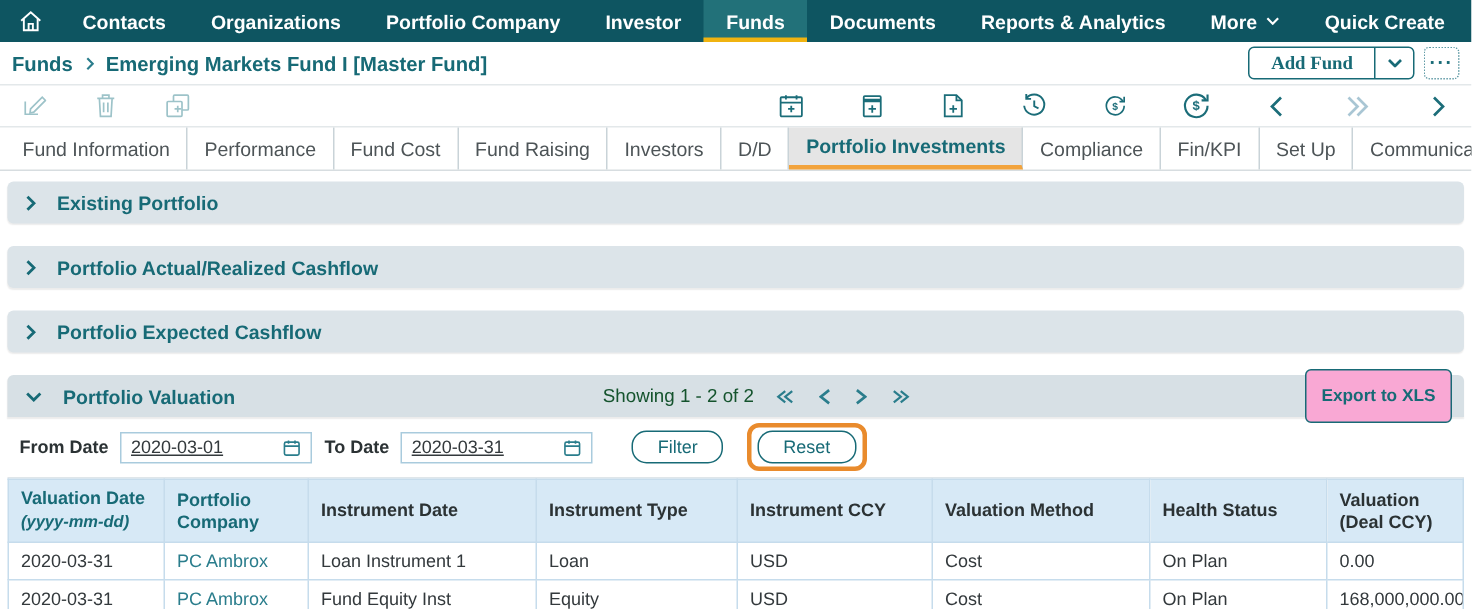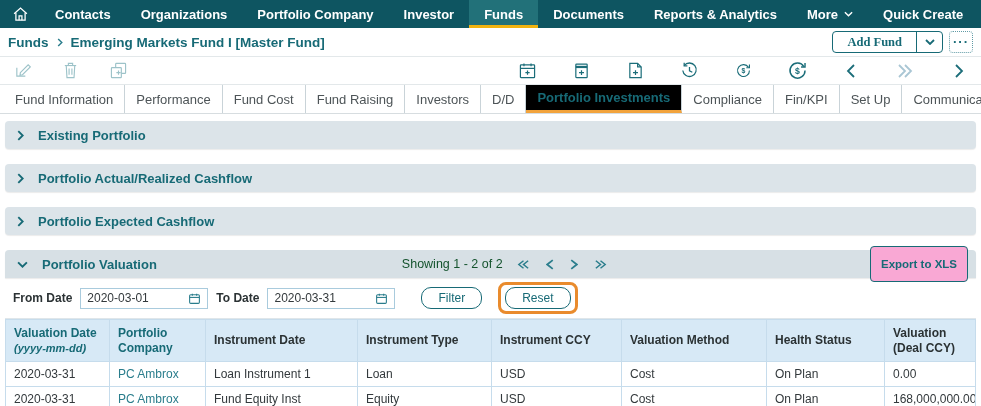--- a/index.html
+++ b/index.html
@@ -34,21 +34,21 @@
   .tool.muted { color:#9dc3c9; }
   .toolbar .spacer { flex:1; }
   .tool.right { margin-right:0; margin-left:34px; }
   .tool.gray { color:#a9c6d4; }
 
   
   .tabs { height:29px; display:flex; align-items:stretch; border-bottom:1px solid #d7dde0; padding-left:4px; }
   .tab { display:flex; align-items:center; padding:0 11px; font-size:13px; color:#4d5457; cursor:pointer;
     border-right:1px solid #c9d3d8; white-space:nowrap; }
   .tab:last-child { border-right:none; }
-  .tab.active { background:#000000; color:#176a76; font-weight:bold; border-bottom:3px solid #f2a33c; }
+  .tab.active { background:#e5e5e5; color:#176a76; font-weight:bold; border-bottom:3px solid #f2a33c; }
 
   
   .section-wrap { padding:7px 5px 0 5px; }
   .section-bar { height:28px; background:#dce4e9; border-radius:4px; display:flex; align-items:center;
     padding:0 12px; margin-bottom:15px; cursor:pointer; box-shadow:0 1px 1px rgba(0,0,0,0.08); }
   .section-bar .chev { color:#176a76; margin-right:14px; }
   .section-title { font-size:13px; font-weight:bold; color:#176a76; }
 
   
   .val-bar { height:28px; background:#d7e0e5; border-radius:4px 4px 0 0; display:flex; align-items:center;
@@ -57,21 +57,21 @@
   .pager { display:flex; align-items:center; gap:16px; margin-left:14px; color:#2a7d8c; }
   .pager .pg { cursor:pointer; display:flex; }
   .export-btn { margin-left:auto; height:36px; background:#f9a8d4; border:1px solid #176a76; border-radius:4px;
     font-size:11.5px; font-weight:bold; color:#176a76; padding:0 10px; cursor:pointer; }
 
   
   .filter-row { display:flex; align-items:center; padding:4px 8px; gap:8px; border-bottom:1px solid #dfe6ea; }
   .f-label { font-size:12px; font-weight:bold; color:#2b3234; white-space:nowrap; }
   .date-input { width:128px; height:21px; border:1px solid #a9cbdd; background:#fff; display:flex;
     align-items:center; padding:0 6px; gap:4px; }
-  .date-input .val { font-size:12px; color:#33393c; flex:1; }
+  .date-input .val { font-size:12px; color:#33393c; flex:1;text-decoration:underline; }
   .date-input .cal { color:#2a7d8c; cursor:pointer; }
   .pill-btn { height:22px; background:#fff; border:1px solid #176a76; border-radius:10px; color:#176a76;
     font-size:12px; font-weight:normal; padding:0 16px; cursor:pointer; }
   .annotation { border:3px solid #e98b2d; border-radius:8px; padding:2px 4px; margin-left:8px; }
 
   
   .grid { width:100%; border-collapse:collapse; table-layout:fixed; }
   .grid th, .grid td { border:1px solid #c6dcec; font-size:12px; text-align:left; padding:2px 8px; overflow:hidden; white-space:nowrap; }
   .grid thead th { background:#d7e9f6; height:42px; vertical-align:middle; color:#2b3234; font-weight:bold; line-height:1.25; white-space:normal; }
   .grid thead th.teal { color:#176a76; }

